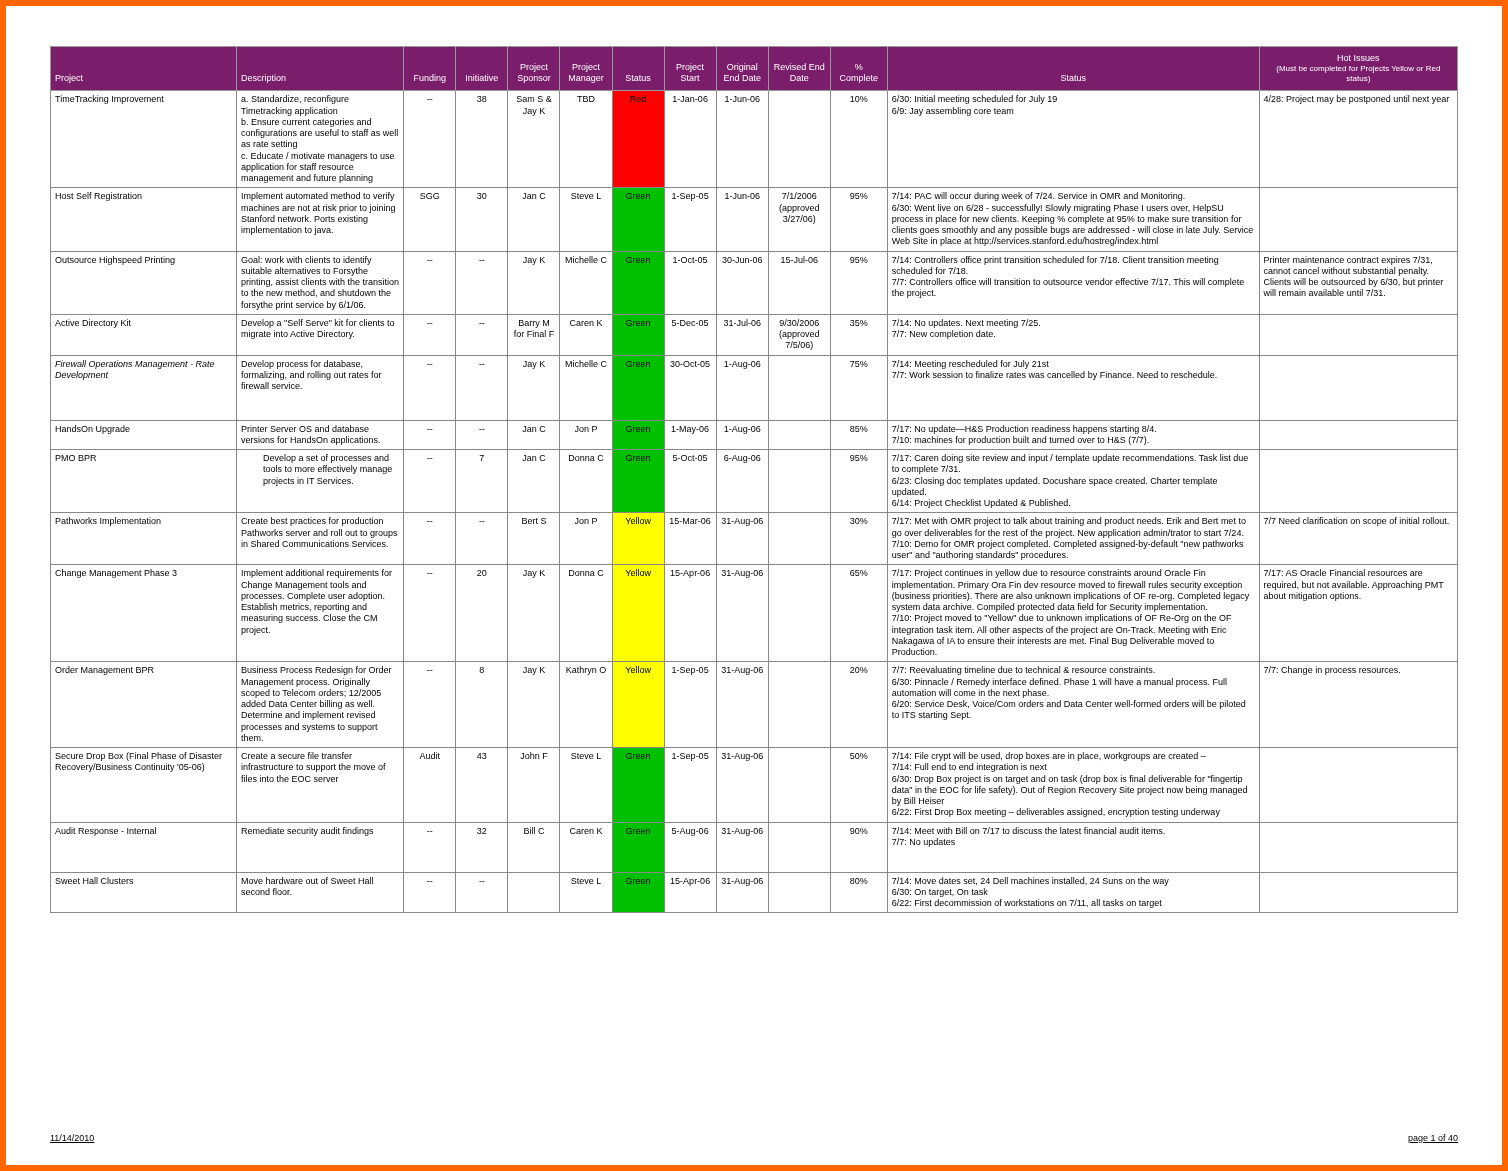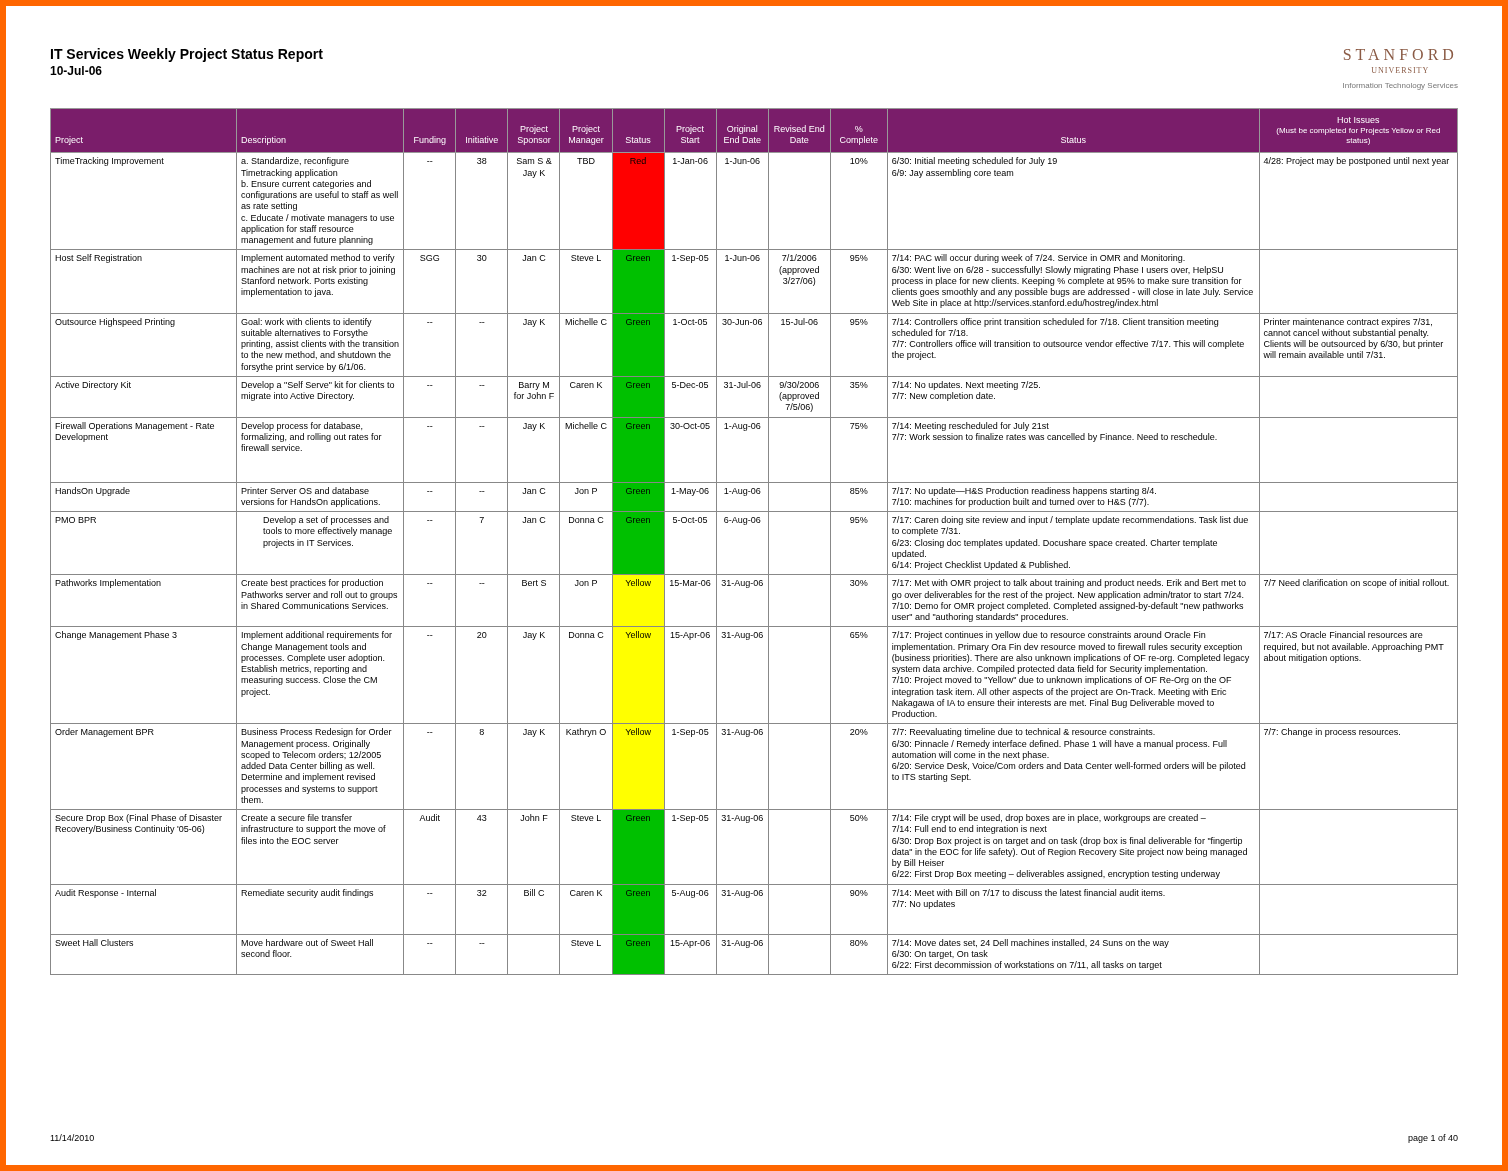--- a/index.html
+++ b/index.html
@@ -79,38 +79,28 @@
 
   .footer {
     position: absolute;
     bottom: 22px;
     left: 44px;
     right: 44px;
     display: flex;
     justify-content: space-between;
     font-size: 9px;
     color: #000;
+    text-decoration: underline;
   }
 </style>
 </head>
 <body>
 
 <div class="page">
 
-  <div class="hdr">
-    <div class="title-block">
-      <div class="report-title">IT Services Weekly Project Status Report</div>
-      <div class="report-date">10-Jul-06</div>
-    </div>
-    <div class="brand">
-      <div class="brand-main">STANFORD</div>
-      <div class="brand-sub">UNIVERSITY</div>
-      <div class="brand-tag">Information Technology Services</div>
-    </div>
-  </div>
 
   <table class="status">
     <colgroup>
       <col class="c-project">
         <col class="c-desc">
         <col class="c-fund">
         <col class="c-init">
       <col class="c-spon">
         <col class="c-mgr">
         <col class="c-stat">
@@ -190,33 +180,33 @@
           <td class="c" style="white-space: pre-line;">95%</td>
           <td style="white-space: pre-line;">7/14: Controllers office print transition scheduled for 7/18. Client transition meeting scheduled for 7/18.
 7/7: Controllers office will transition to outsource vendor effective 7/17. This will complete the project.</td>
           <td style="white-space: pre-line;">Printer maintenance contract expires 7/31, cannot cancel without substantial penalty. Clients will be outsourced by 6/30, but printer will remain available until 7/31.</td>
         </tr>
         <tr>
           <td style="white-space: pre-line;">Active Directory Kit</td>
           <td style="white-space: pre-line;">Develop a "Self Serve" kit for clients to migrate into Active Directory.</td>
           <td class="c" style="white-space: pre-line;">--</td>
           <td class="c" style="white-space: pre-line;">--</td>
-          <td class="c" style="white-space: pre-line;">Barry M for John F</td>
+          <td class="c" style="white-space: pre-line;">Barry M for Final F</td>
           <td class="c" style="white-space: pre-line;">Caren K</td>
           <td class="status-cell status-Green" style="white-space: pre-line;">Green</td>
           <td class="c" style="white-space: pre-line;">5-Dec-05</td>
           <td class="c" style="white-space: pre-line;">31-Jul-06</td>
           <td class="c" style="white-space: pre-line;">9/30/2006 (approved 7/5/06)</td>
           <td class="c" style="white-space: pre-line;">35%</td>
           <td style="white-space: pre-line;">7/14: No updates. Next meeting 7/25.
 7/7: New completion date.</td>
           <td style="white-space: pre-line;"></td>
         </tr>
         <tr style="height: 65px;">
-          <td style="white-space: pre-line;">Firewall Operations Management - Rate Development</td>
+          <td style="white-space: pre-line; font-style: italic;">Firewall Operations Management - Rate Development</td>
           <td style="white-space: pre-line;">Develop process for database, formalizing, and rolling out rates for firewall service.</td>
           <td class="c" style="white-space: pre-line;">--</td>
           <td class="c" style="white-space: pre-line;">--</td>
           <td class="c" style="white-space: pre-line;">Jay K</td>
           <td class="c" style="white-space: pre-line;">Michelle C</td>
           <td class="status-cell status-Green" style="white-space: pre-line;">Green</td>
           <td class="c" style="white-space: pre-line;">30-Oct-05</td>
           <td class="c" style="white-space: pre-line;">1-Aug-06</td>
           <td class="c" style="white-space: pre-line;"></td>
           <td class="c" style="white-space: pre-line;">75%</td>

